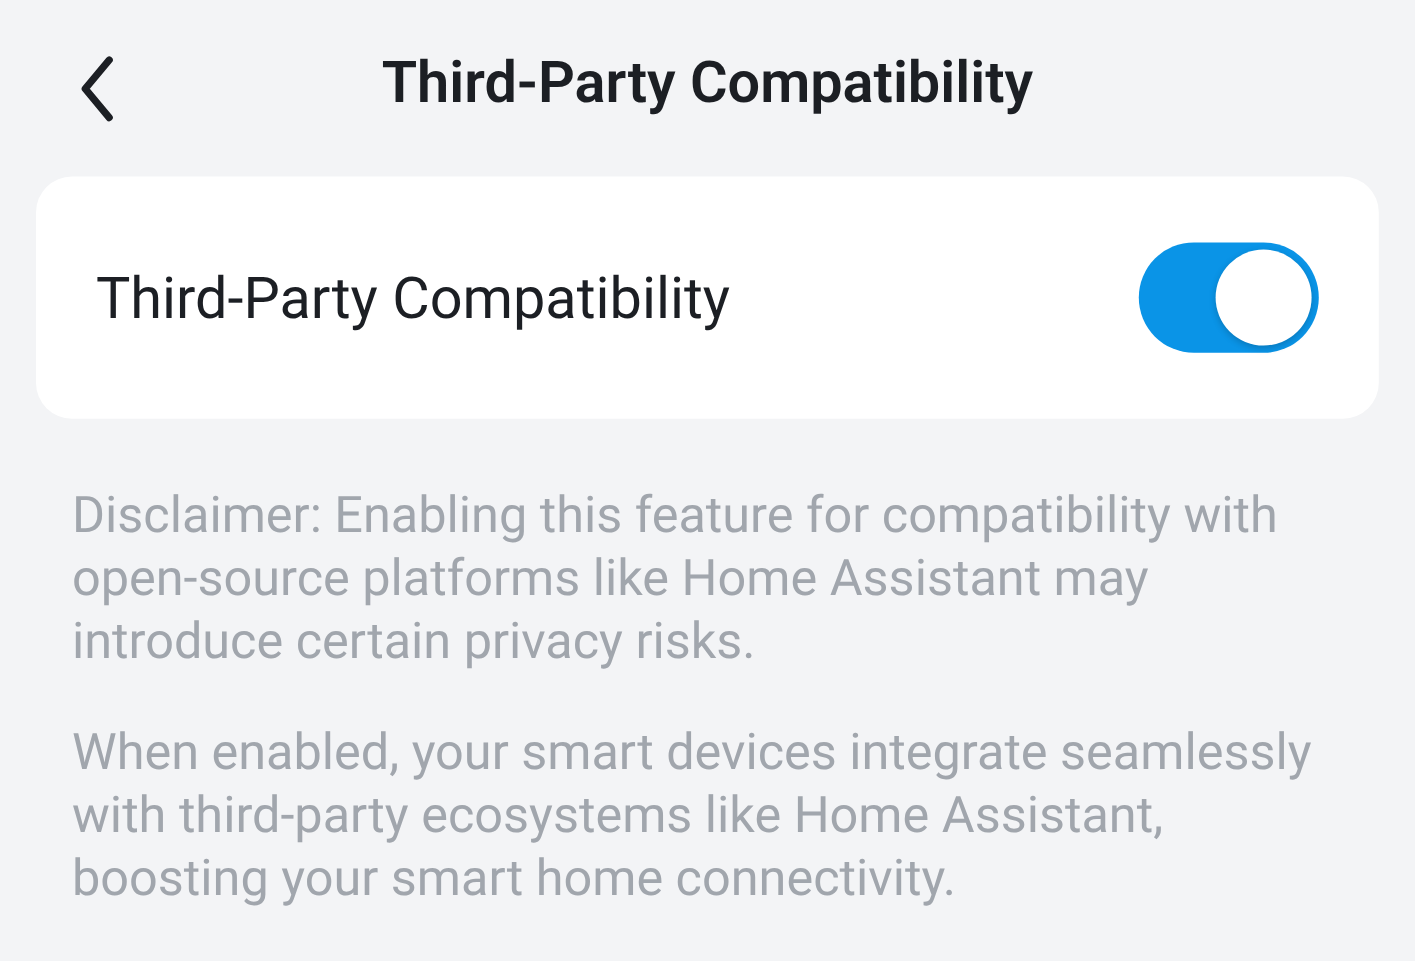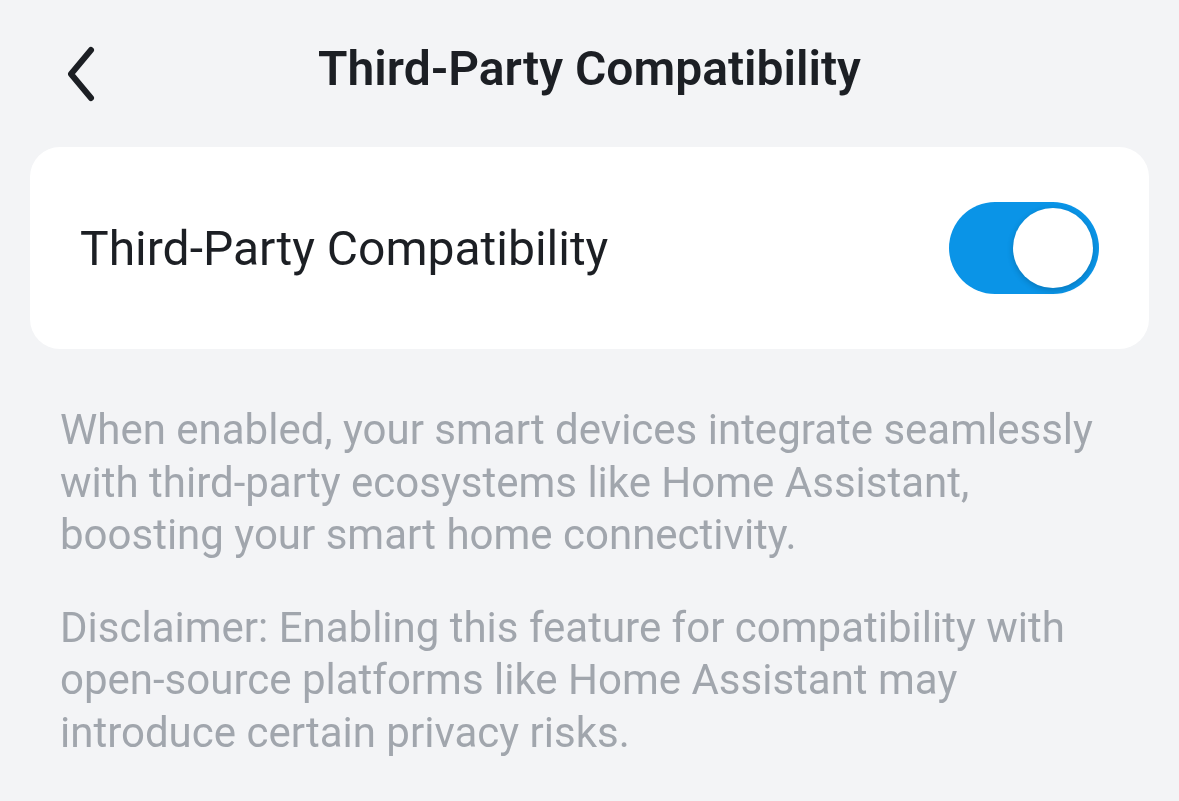--- a/index.html
+++ b/index.html
@@ -105,15 +105,15 @@
 </div>
 
 <div class="card">
   <div class="setting-label">Third-Party Compatibility</div>
   <div class="toggle on">
     <div class="knob"></div>
   </div>
 </div>
 
 <div class="description">
+  <div class="para">Disclaimer: Enabling this feature for compatibility with open-source platforms like Home Assistant may introduce certain privacy risks.</div>
   <div class="para">When enabled, your smart devices integrate seamlessly with third-party ecosystems like Home Assistant, boosting your smart home connectivity.</div>
-  <div class="para">Disclaimer: Enabling this feature for compatibility with open-source platforms like Home Assistant may introduce certain privacy risks.</div>
 </div>
 
 </body></html>

